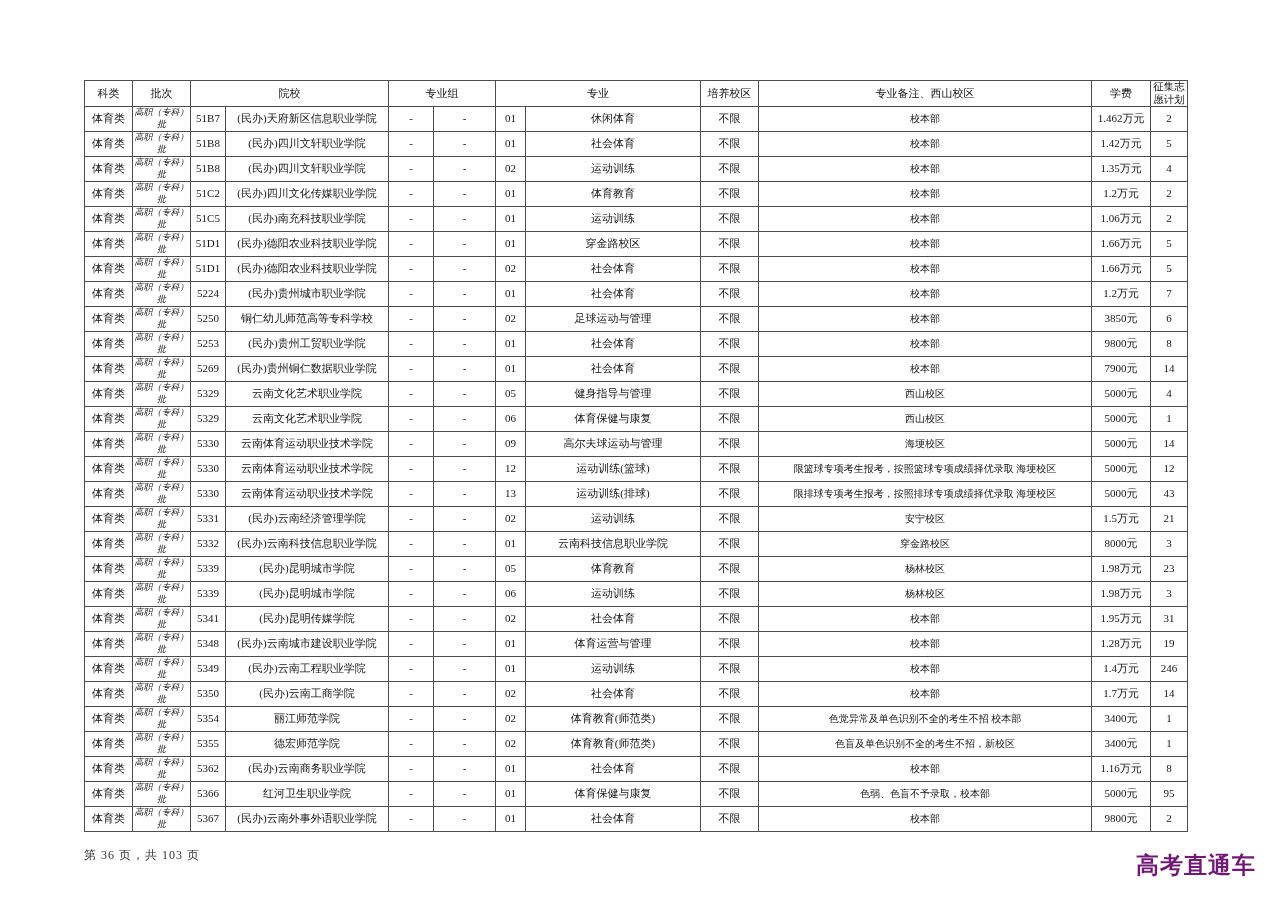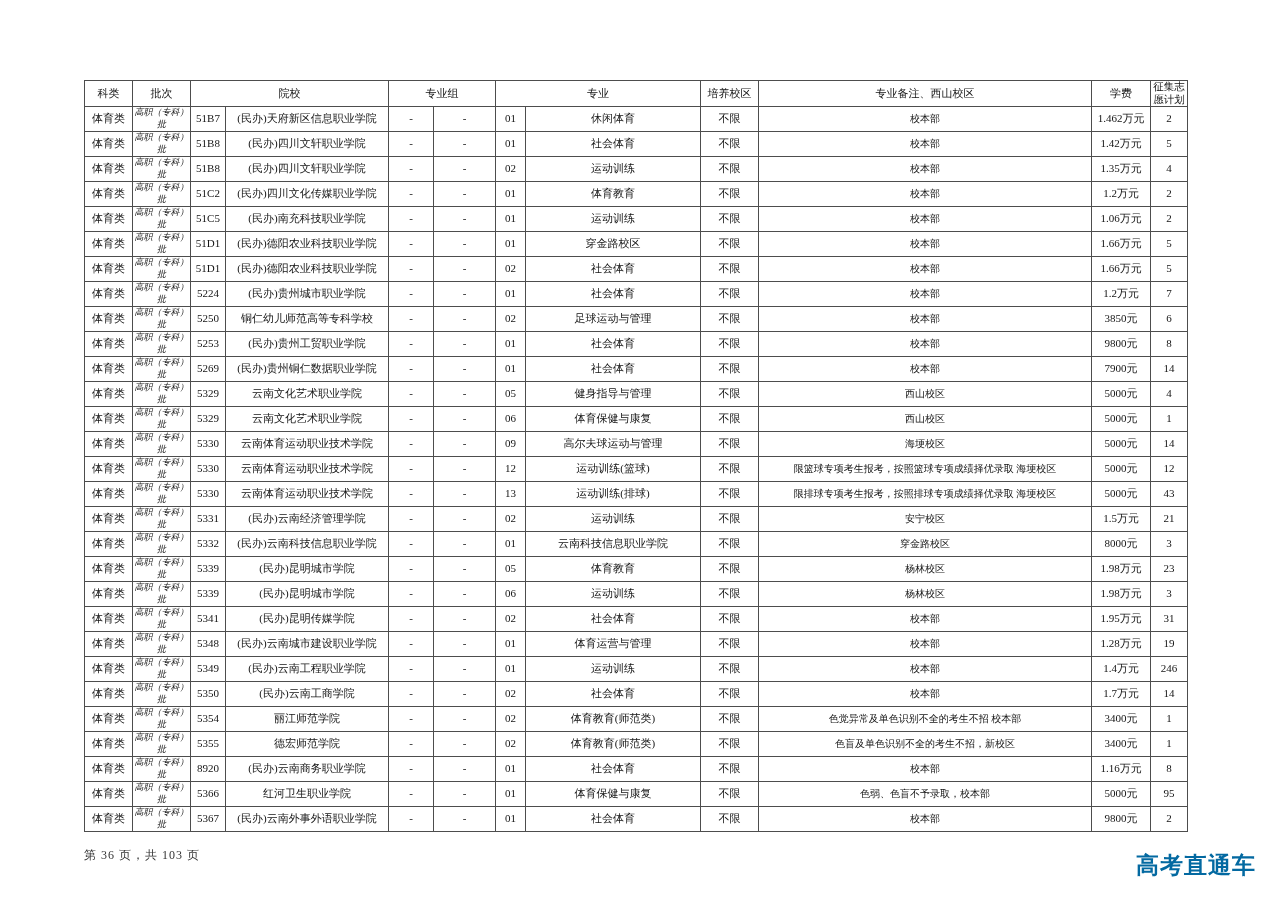--- a/index.html
+++ b/index.html
@@ -18,21 +18,21 @@
   td.c-batch{font-size:9px;line-height:1.3;font-style:italic;}
   th.h-plan{font-size:10.5px;}
   td.c-remark{font-size:10px;}
   .footer{
     position:absolute;left:84px;top:847px;width:1103px;text-align:left;
     font-size:12px;color:#333333;letter-spacing:1px;
   }
   .watermark{
     position:absolute;right:24px;bottom:24px;
     font-family:"Liberation Sans","DejaVu Sans",sans-serif;
-    font-size:23px;font-weight:bold;color:#0369a1;letter-spacing:1px;margin-top:36px;
+    font-size:23px;font-weight:bold;color:#701a75;letter-spacing:1px;margin-top:36px;
   }
 </style>
 </head>
 <body>
 
 <div class="table-wrap">
   <table>
     <colgroup>
       <col style="width:48px">
         <col style="width:58px">
@@ -421,21 +421,21 @@
       <td class="c-major-code">02</td>
       <td class="c-major-name">体育教育(师范类)</td>
       <td class="c-subject">不限</td>
       <td class="c-remark">色盲及单色识别不全的考生不招，新校区</td>
       <td class="c-tuition">3400元</td>
       <td class="c-plan">1</td>
     </tr>
         <tr>
       <td class="c-category">体育类</td>
       <td class="c-batch">高职（专科）批</td>
-      <td class="c-college-code">8920</td>
+      <td class="c-college-code">5362</td>
       <td class="c-college-name">(民办)云南商务职业学院</td>
       <td class="c-group-a">-</td>
       <td class="c-group-b">-</td>
       <td class="c-major-code">01</td>
       <td class="c-major-name">社会体育</td>
       <td class="c-subject">不限</td>
       <td class="c-remark">校本部</td>
       <td class="c-tuition">1.16万元</td>
       <td class="c-plan">8</td>
     </tr>

